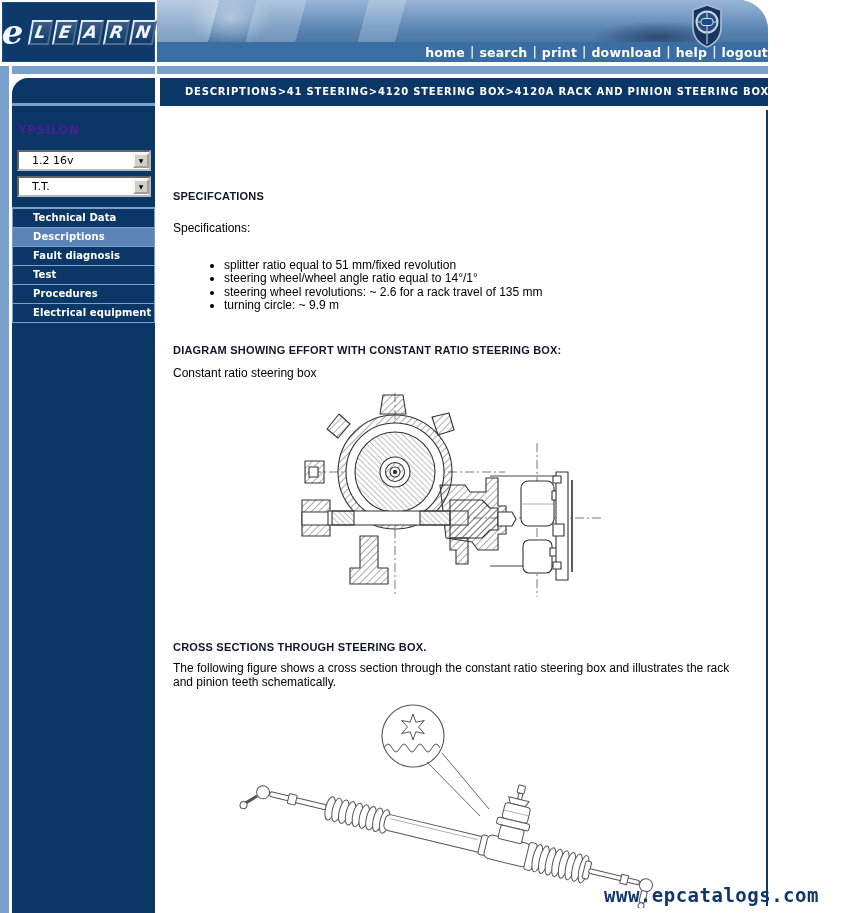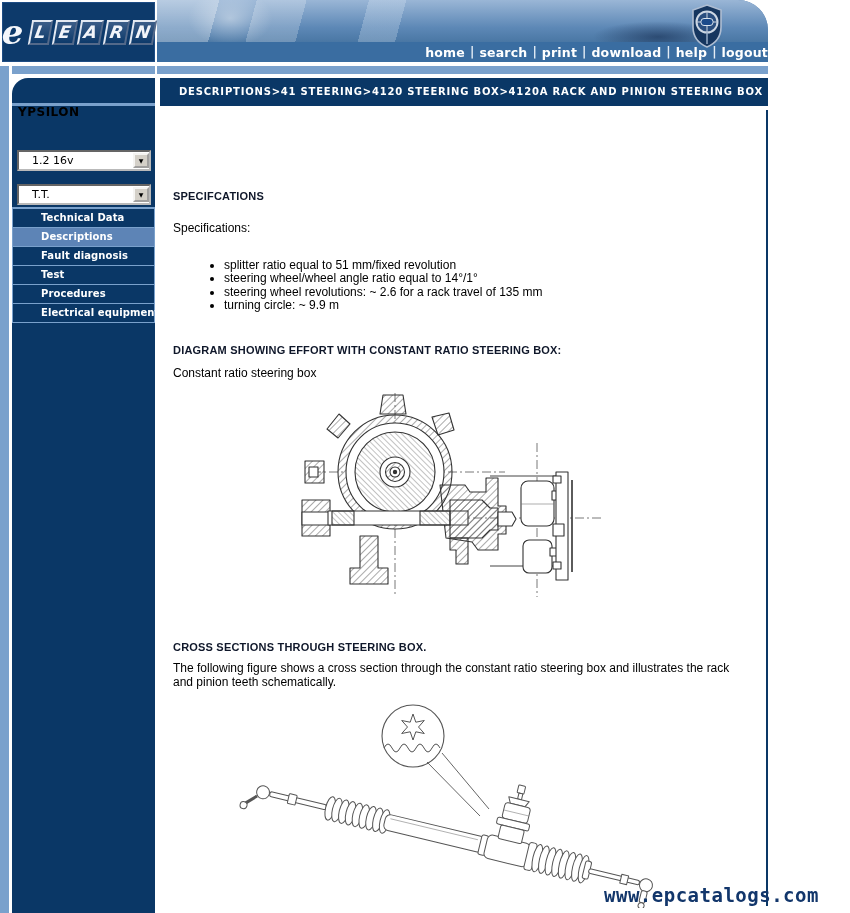--- a/index.html
+++ b/index.html
@@ -53,44 +53,44 @@
 
   
   .left-column{left:0;top:66px;width:9px;height:847px;background:#7aa1cc;}
   .strip-a{left:12px;top:66px;width:143px;height:8px;background:#7aa1cc;}
   .strip-b{left:157px;top:66px;width:611px;height:8px;background:#7aa1cc;}
 
   
   .crumb-bar{
     left:160px;top:78px;width:608px;height:28px;background:#0a3766;color:#fff;
     font-size:10px;font-weight:bold;letter-spacing:.8px;line-height:28px;
-    padding-left:19px;box-sizing:border-box;white-space:nowrap;
+    padding-left:25px;box-sizing:border-box;white-space:nowrap;
   }
 
   
   .sidebar{left:12px;top:78px;width:143px;height:835px;background:#0a3766;border-top-left-radius:16px;}
   .sidebar-sep{left:12px;top:103px;width:143px;height:3px;background:#7aa1cc;}
-  .model-name{left:18px;top:105px;color:#000000;font-weight:bold;font-size:12px;letter-spacing:.5px;}
+  .model-name{left:18px;top:123px;color:#4c1d95;font-weight:bold;font-size:12px;letter-spacing:.5px;}
   .selectbox{
     left:17px;width:134px;height:21px;background:#ffffff;border:2px inset #b9b9b9;
     box-sizing:border-box;display:flex;align-items:center;font-size:11px;color:#000;
     padding-left:13px;cursor:default;
   }
-  .sel1{top:150px;} .sel2{top:184px;}
+  .sel1{top:150px;} .sel2{top:176px;}
   .select-arrow{
     margin-left:auto;width:16px;height:15px;background:#d4d0c8;border:2px outset #f5f4f2;
     box-sizing:border-box;display:flex;align-items:center;justify-content:center;
     font-size:6px;color:#000;
   }
   .menu{
     left:12px;top:207px;width:143px;box-sizing:border-box;
     border-top:2px solid #7aa1cc;border-left:1px solid #7aa1cc;border-right:1px solid #7aa1cc;
   }
   .menu-item{
-    height:18px;line-height:18px;padding-left:28px;color:#ffffff;font-weight:bold;
+    height:18px;line-height:18px;padding-left:20px;color:#ffffff;font-weight:bold;
     font-size:10px;letter-spacing:.1px;border-bottom:1px solid #7aa1cc;cursor:pointer;white-space:nowrap;
   }
   .menu-item.selected{background:#5d84b6;}
 
   
   .content-border{left:766px;top:110px;width:2px;height:796px;background:#0a3766;}
   .h-blue{color:#0f172a;font-weight:bold;font-size:11px;letter-spacing:.2px;
     font-family:"Liberation Sans",sans-serif;white-space:nowrap;}
   .h1{left:173px;top:190px;}
   .body-text{font-family:"Liberation Sans",sans-serif;font-size:12px;color:#000;}

